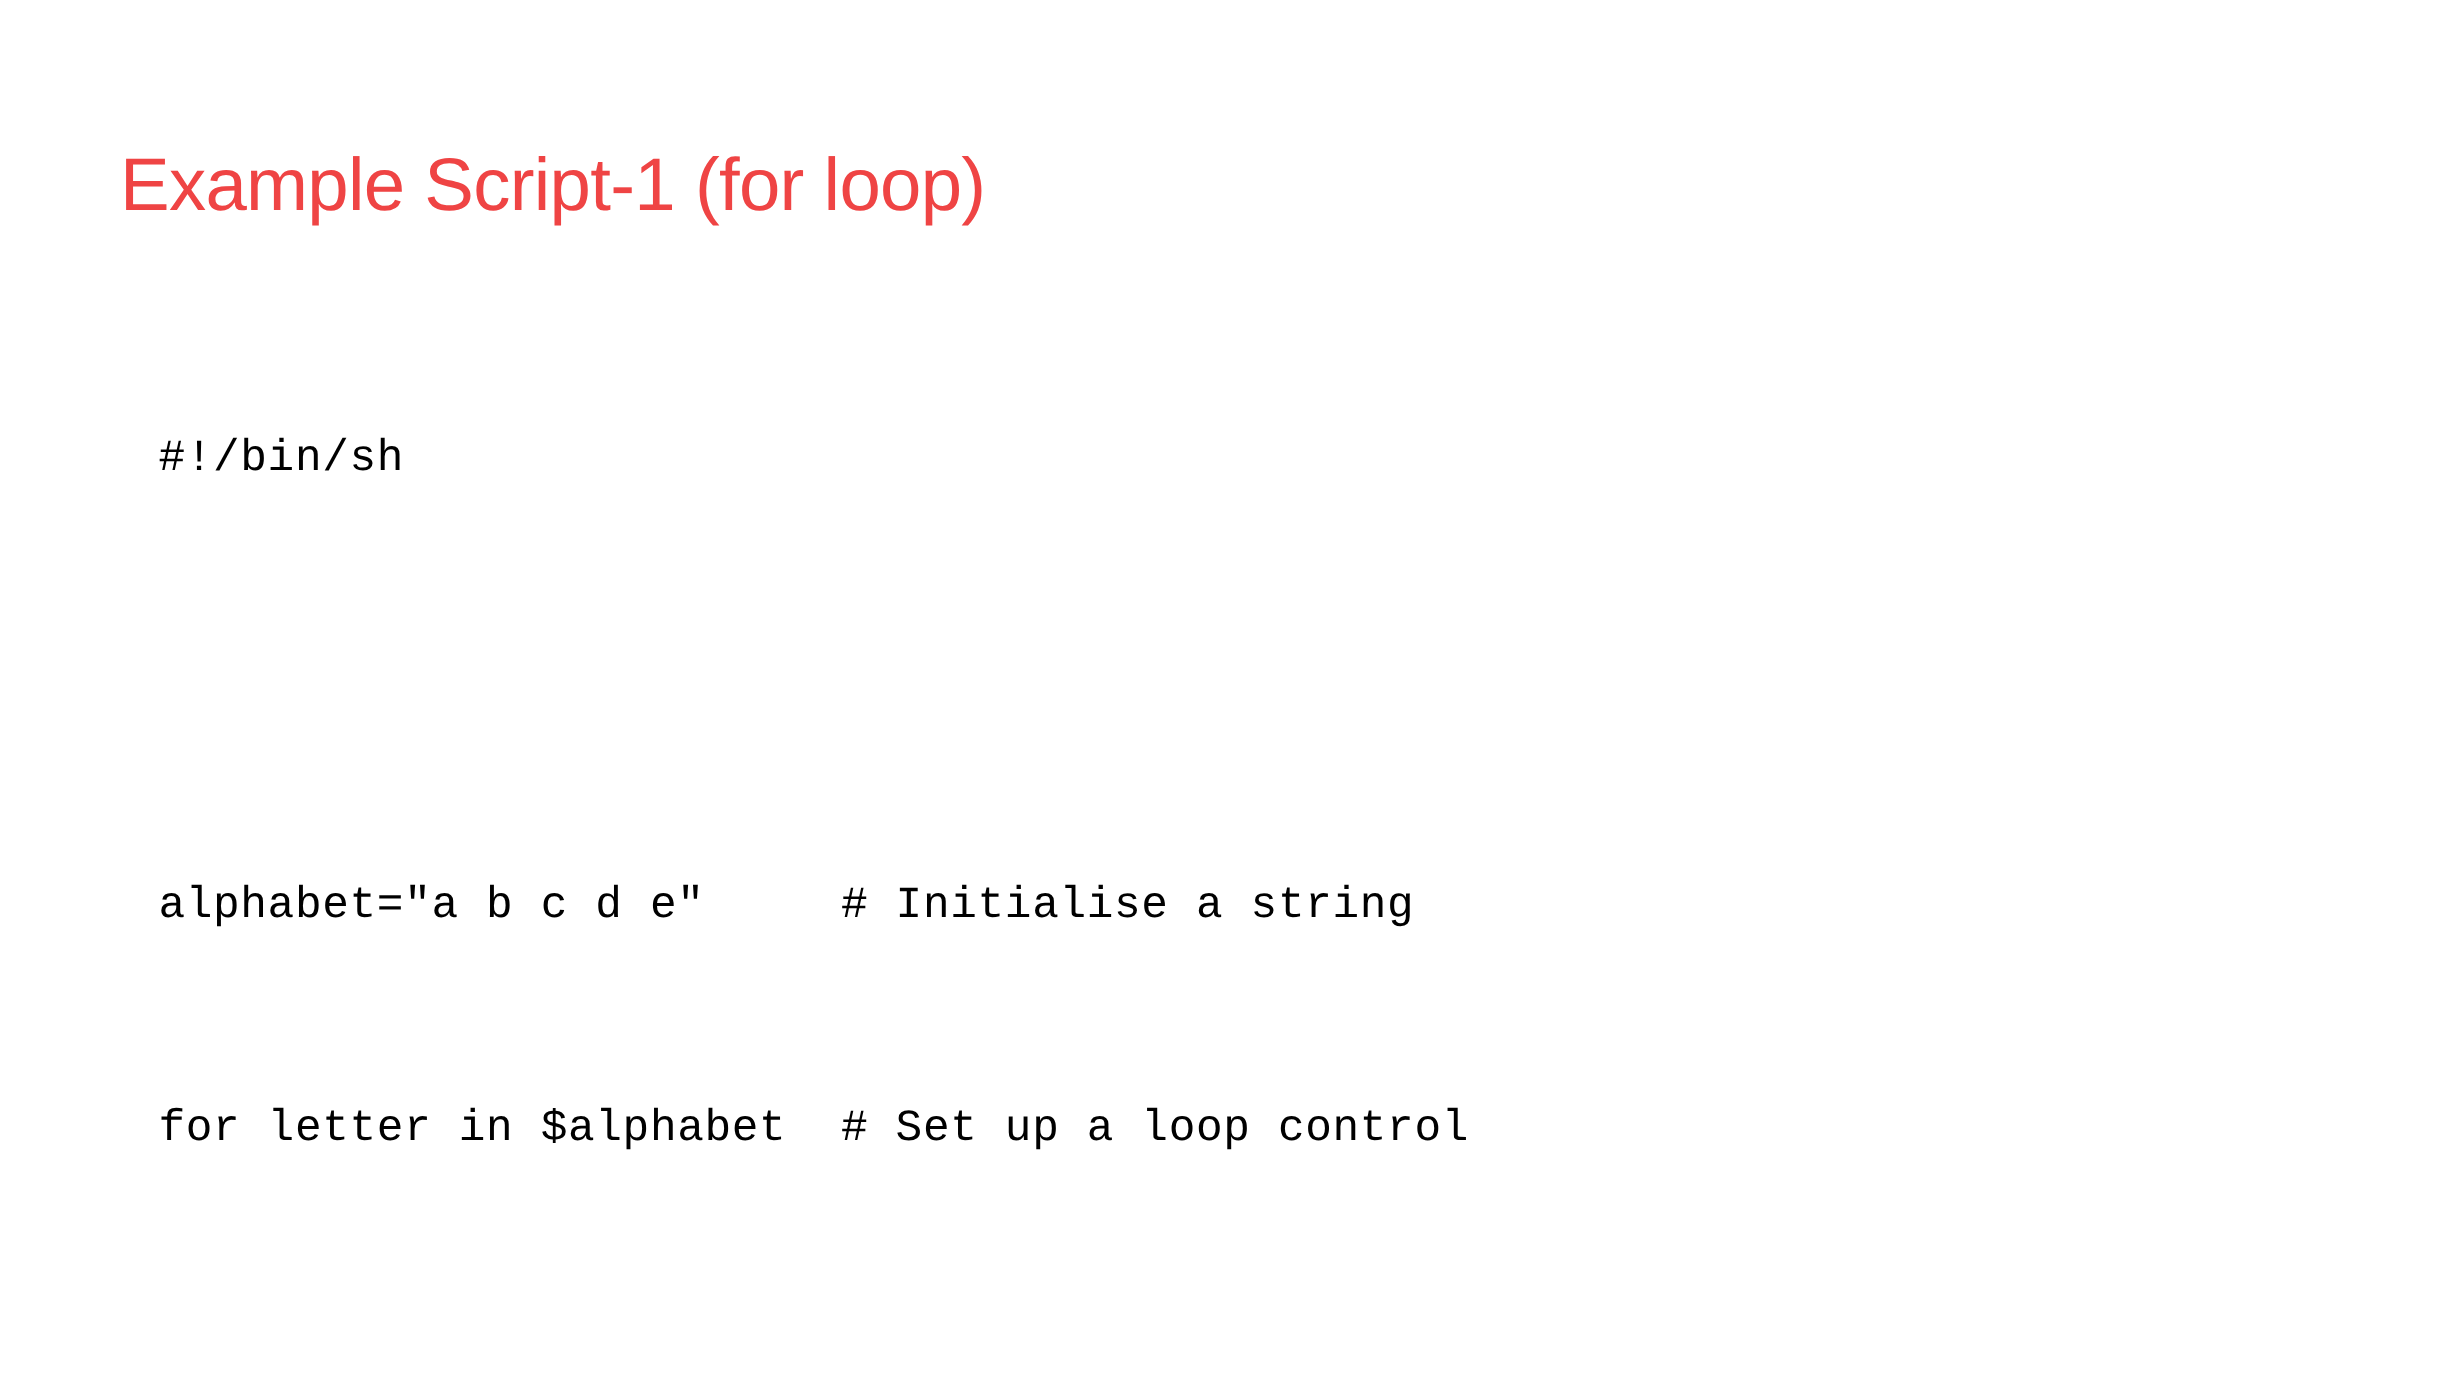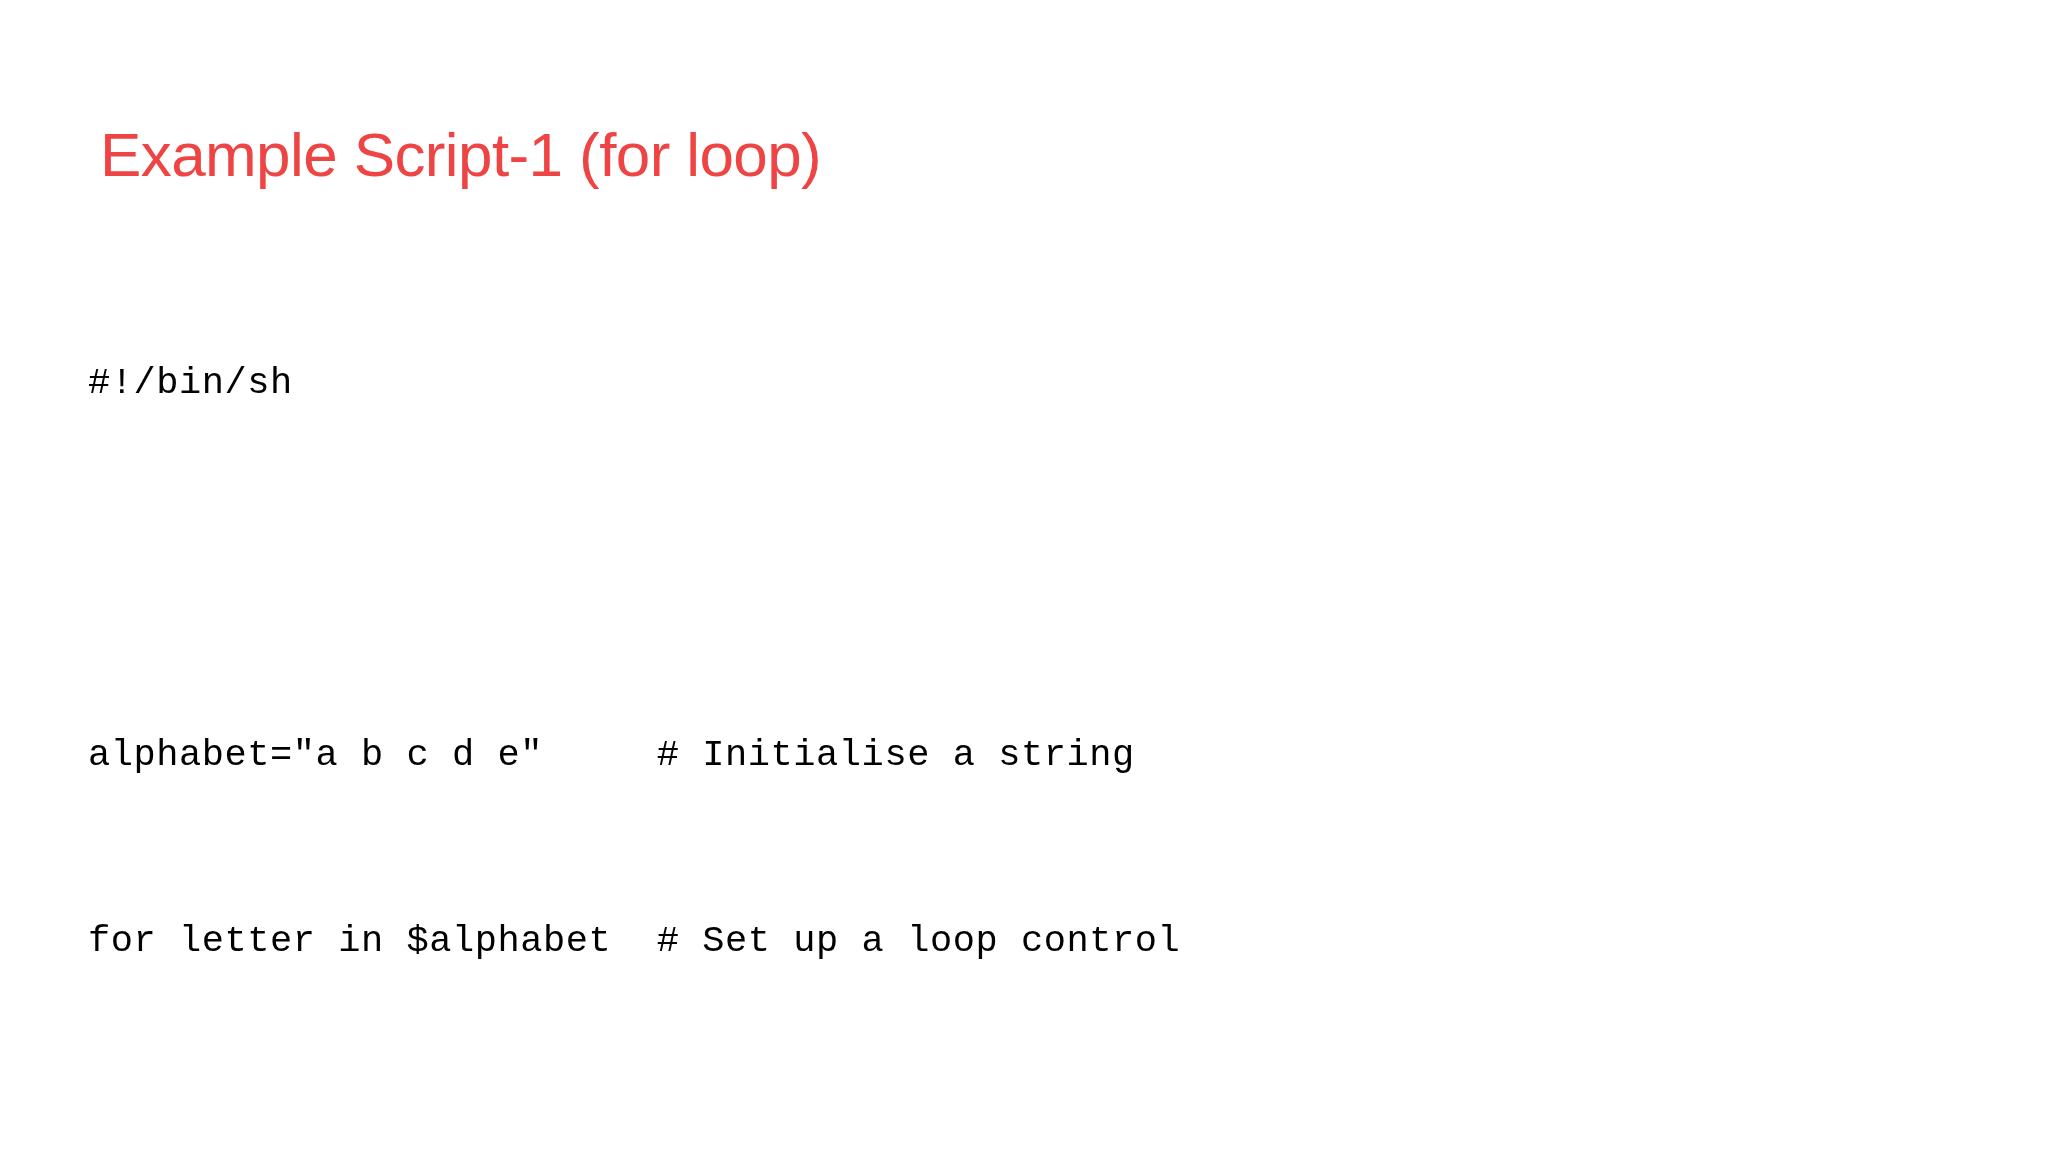--- a/index.html
+++ b/index.html
@@ -52,20 +52,21 @@
     white-space: pre;
     tab-size: 8;
   }
 
   .code-line {
     white-space: pre;
     min-height: 62px;
     display: block;
     font-family: "Liberation Mono", "DejaVu Sans Mono", monospace;
     letter-spacing: 0.55px;
+    margin-left: 44px;
   }
 
   .code-line.blank {
     height: 62px;
   }
 </style>
 </head>
 <body>
 
 <div class="slide">

